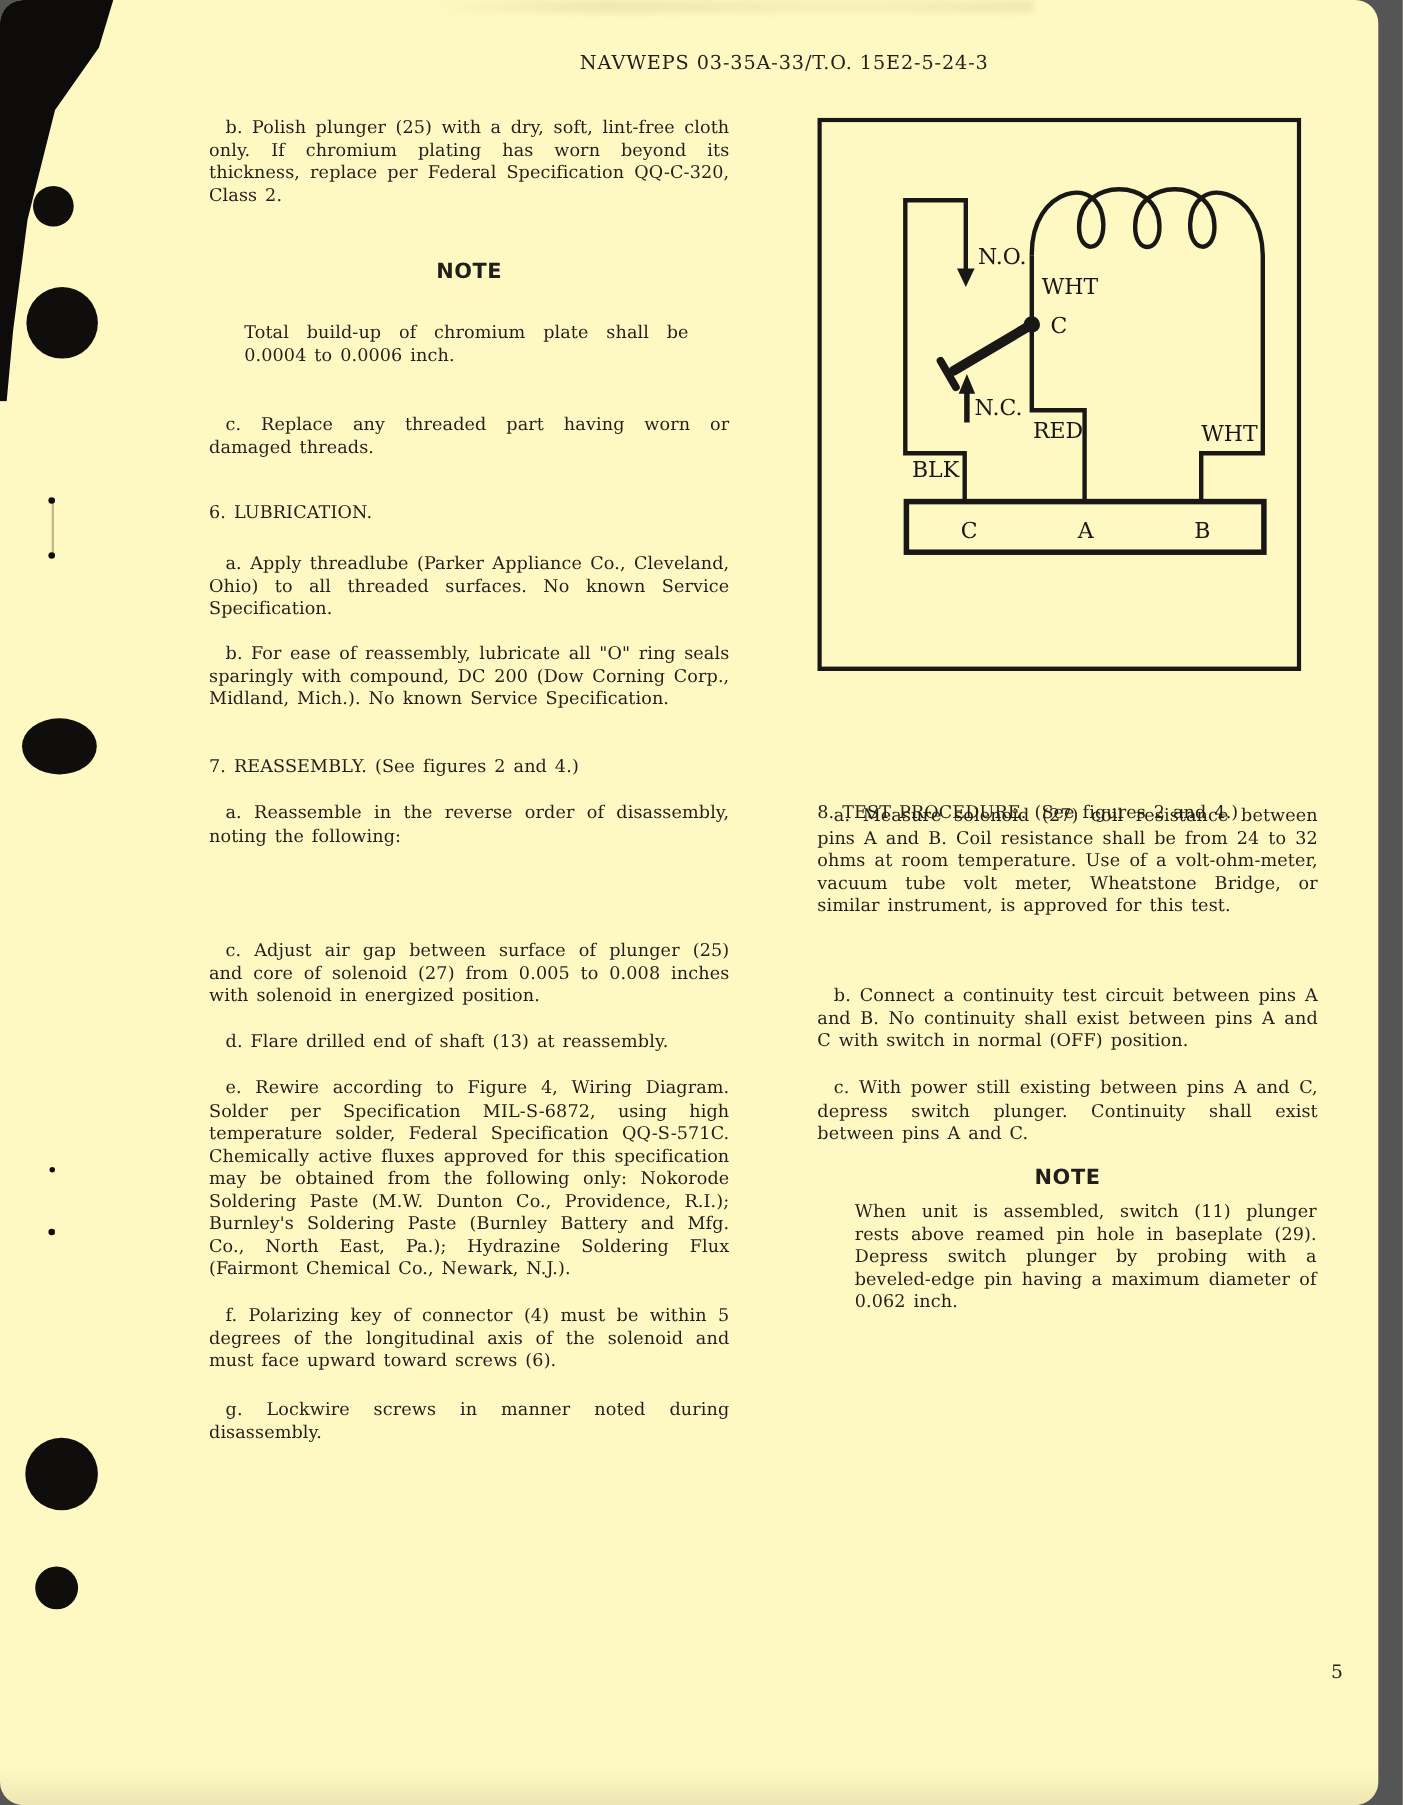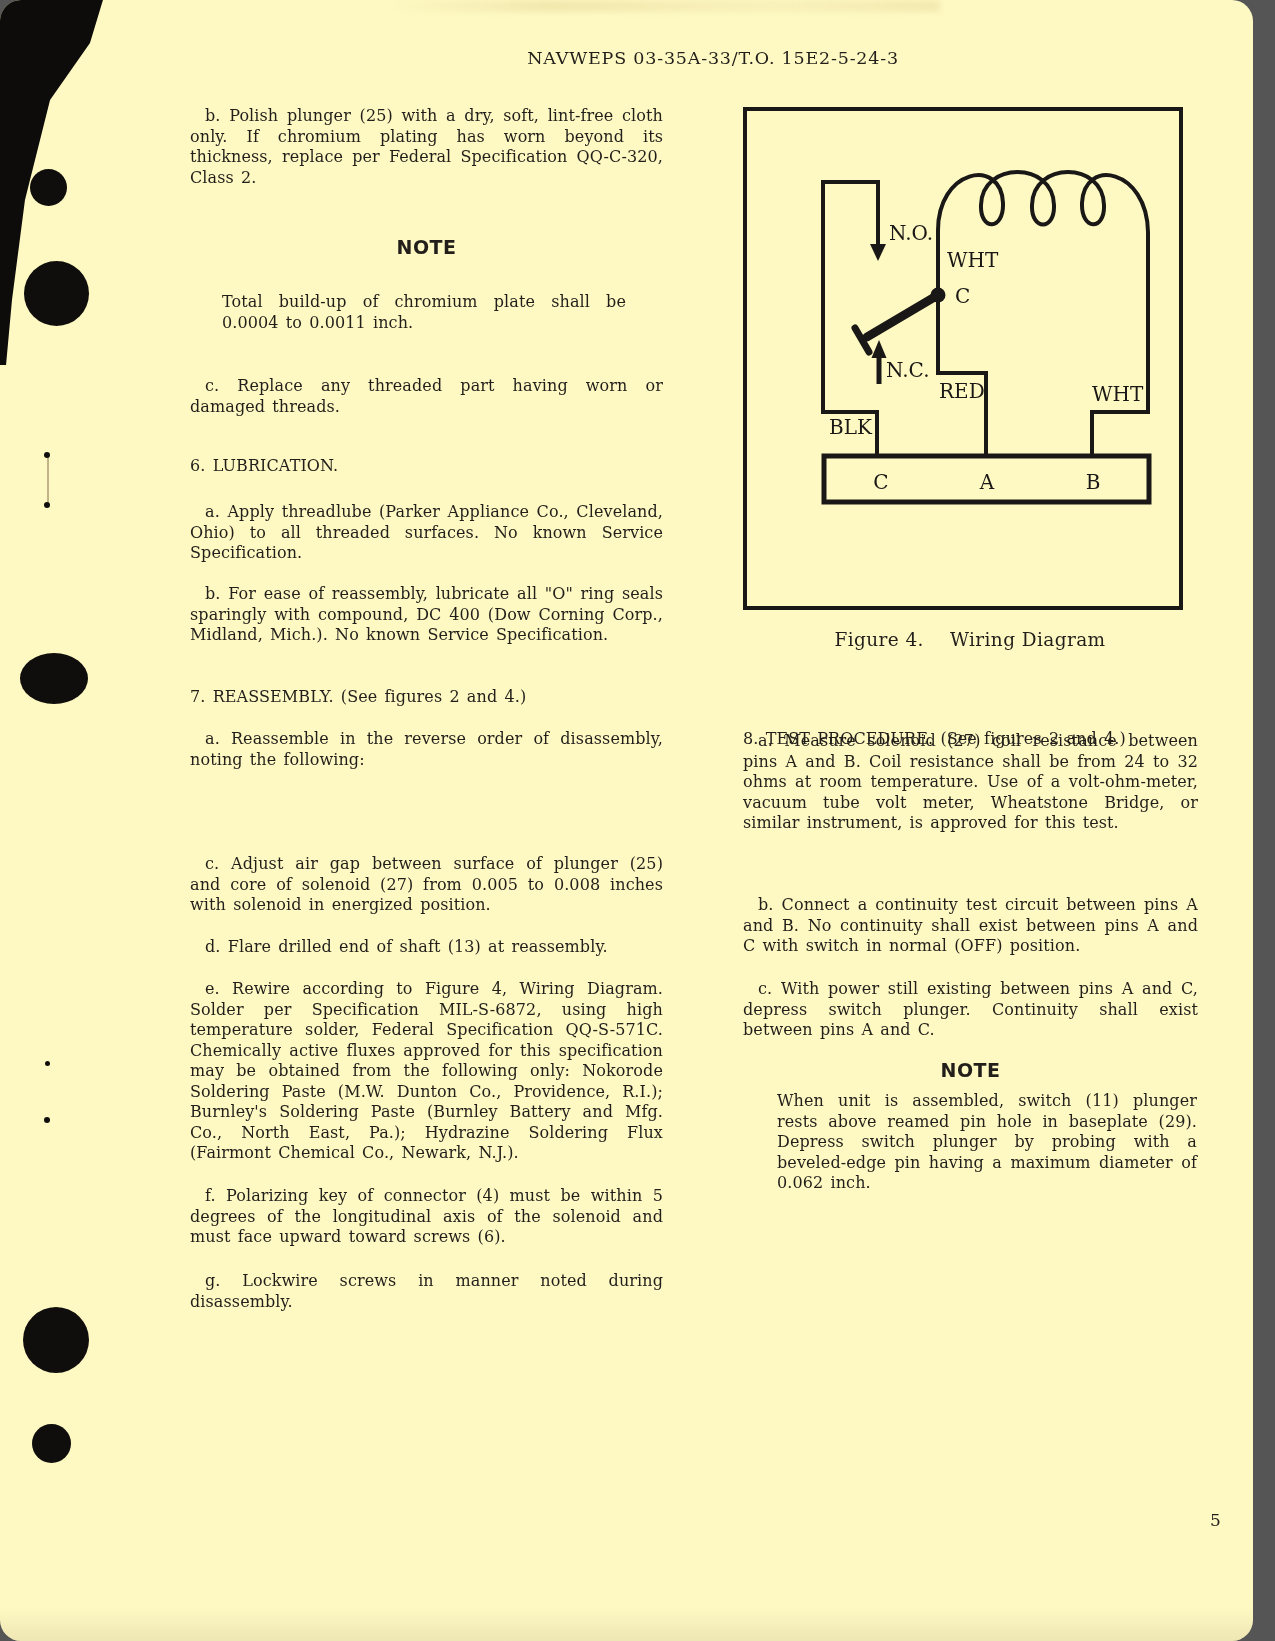--- a/index.html
+++ b/index.html
@@ -66,25 +66,25 @@
   <div class="blk" id="staple-line"></div>
   <div class="blk punch" style="left:44px;top:452px;width:6px;height:6px;"></div>
   <div class="blk punch" style="left:44px;top:502px;width:6px;height:6px;"></div>
   <div class="blk punch" style="left:45px;top:1061px;width:5px;height:5px;"></div>
   <div class="blk punch" style="left:44px;top:1117px;width:6px;height:6px;"></div>
 
   <p id="header-line">NAVWEPS 03-35A-33/T.O. 15E2-5-24-3</p>
 
   <p class="body-text col-left indent" style="top:106px;">b.   Polish plunger (25) with a dry, soft, lint-free cloth only.  If chromium plating has worn beyond its thickness, replace per Federal Specification QQ-C-320, Class 2.</p>
   <p class="note-head col-left" style="top:236px;">NOTE</p>
-  <p class="body-text" style="left:222px;width:404px;top:292px;">Total build-up of chromium plate shall be 0.0004 to 0.0011 inch.</p>
+  <p class="body-text" style="left:222px;width:404px;top:292px;">Total build-up of chromium plate shall be 0.0004 to 0.0006 inch.</p>
   <p class="body-text col-left indent" style="top:376px;">c.   Replace any threaded part having worn or damaged threads.</p>
   <p class="body-text col-left heading" style="top:456px;">6.   LUBRICATION.</p>
   <p class="body-text col-left indent" style="top:502px;">a.   Apply threadlube (Parker Appliance Co., Cleveland, Ohio) to all threaded surfaces.  No known Service Specification.</p>
-  <p class="body-text col-left indent" style="top:584px;">b.   For ease of reassembly, lubricate all "O" ring seals sparingly with compound, DC 400 (Dow Corning Corp., Midland, Mich.).  No known Service Specification.</p>
+  <p class="body-text col-left indent" style="top:584px;">b.   For ease of reassembly, lubricate all "O" ring seals sparingly with compound, DC 200 (Dow Corning Corp., Midland, Mich.).  No known Service Specification.</p>
   <p class="body-text col-left heading" style="top:687px;">7.   REASSEMBLY.   (See figures 2 and 4.)</p>
   <p class="body-text col-left indent" style="top:729px;">a.   Reassemble in the reverse order of disassembly, noting the following:</p>
   <p class="body-text col-left indent" style="top:854px;">c.   Adjust air gap between surface of plunger (25) and core of solenoid (27) from 0.005 to 0.008 inches with solenoid in energized position.</p>
   <p class="body-text col-left indent" style="top:937px;">d.   Flare drilled end of shaft (13) at reassembly.</p>
   <p class="body-text col-left indent" style="top:979px;">e.   Rewire according to Figure 4, Wiring Diagram. Solder per Specification MIL-S-6872, using high temperature solder, Federal Specification QQ-S-571C. Chemically active fluxes approved for this specification may be obtained from the following only:  Nokorode Soldering Paste (M.W. Dunton Co., Providence, R.I.); Burnley's Soldering Paste (Burnley Battery and Mfg. Co., North East, Pa.); Hydrazine Soldering Flux (Fairmont Chemical Co., Newark, N.J.).</p>
   <p class="body-text col-left indent" style="top:1186px;">f.   Polarizing key of connector (4) must be within 5 degrees of the longitudinal axis of the solenoid and must face upward toward screws (6).</p>
   <p class="body-text col-left indent" style="top:1271px;">g.   Lockwire screws in manner noted during disassembly.</p>
 
   <div id="figure-wrap">
     <svg width="440" height="503" viewBox="0 0 440 503">
@@ -112,23 +112,20 @@
       <text x="212" y="196">C</text>
       <text x="143" y="270">N.C.</text>
       <text x="196" y="291">RED</text>
       <text x="349" y="294">WHT</text>
       <text x="86" y="327">BLK</text>
       <text x="138" y="382" text-anchor="middle">C</text>
       <text x="244" y="382" text-anchor="middle">A</text>
       <text x="350" y="382" text-anchor="middle">B</text>
     </svg>
   </div>
-  <p id="figure-caption">
-    <span class="cap-num">Figure 4.</span><span>Wiring Diagram</span>
-  </p>
 
   <p class="body-text col-right heading" style="top:729px;">8.   TEST PROCEDURE.   (See figures 2 and 4.)</p>
   <p class="body-text col-right indent" style="top:731px;">a.   Measure solenoid (27) coil resistance between pins A and B.  Coil resistance shall be from 24 to 32 ohms at room temperature.  Use of a volt-ohm-meter, vacuum tube volt meter, Wheatstone Bridge, or similar instrument, is approved for this test.</p>
   <p class="body-text col-right indent" style="top:895px;">b.   Connect a continuity test circuit between pins  A and B.  No continuity shall exist between pins A and C with switch in normal (OFF) position.</p>
   <p class="body-text col-right indent" style="top:979px;">c.   With power still existing between pins A and C, depress switch plunger.  Continuity shall exist between pins A and C.</p>
   <p class="note-head col-right" style="top:1059px;">NOTE</p>
   <p class="body-text" style="left:777px;width:420px;top:1091px;">When unit is assembled, switch (11) plunger rests above reamed pin hole in baseplate (29). Depress switch plunger by probing with a beveled-edge pin having a maximum diameter of 0.062 inch.</p>
 
   <p id="page-number">5</p>
 </div>

